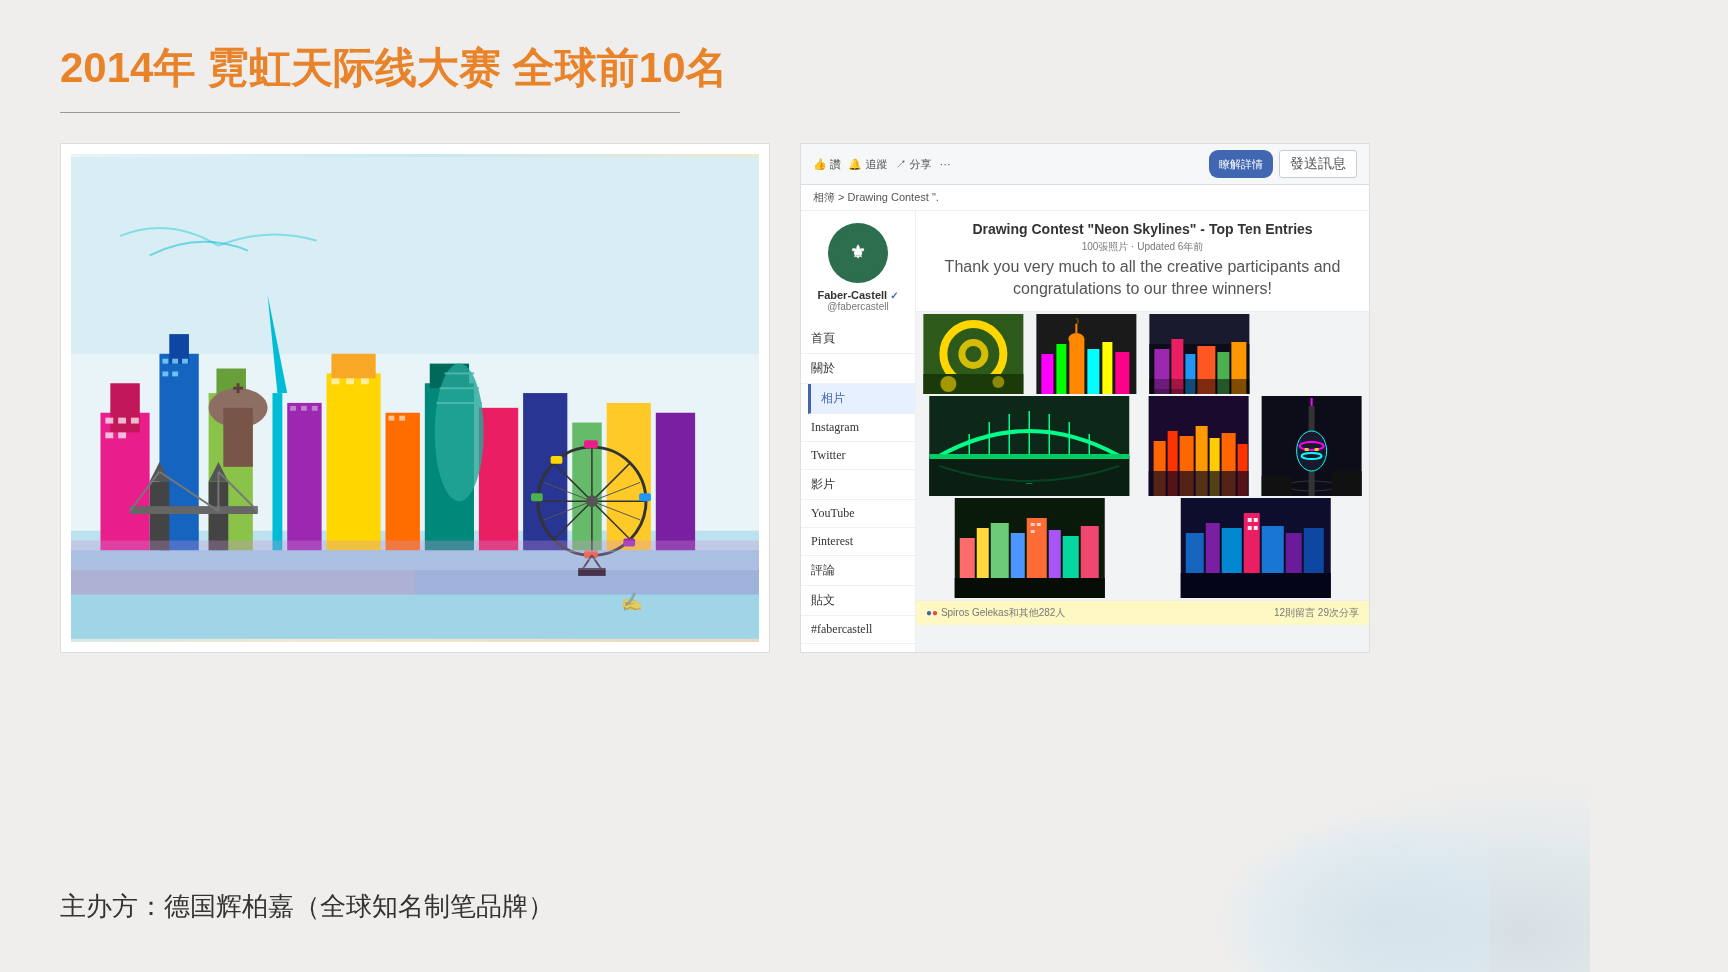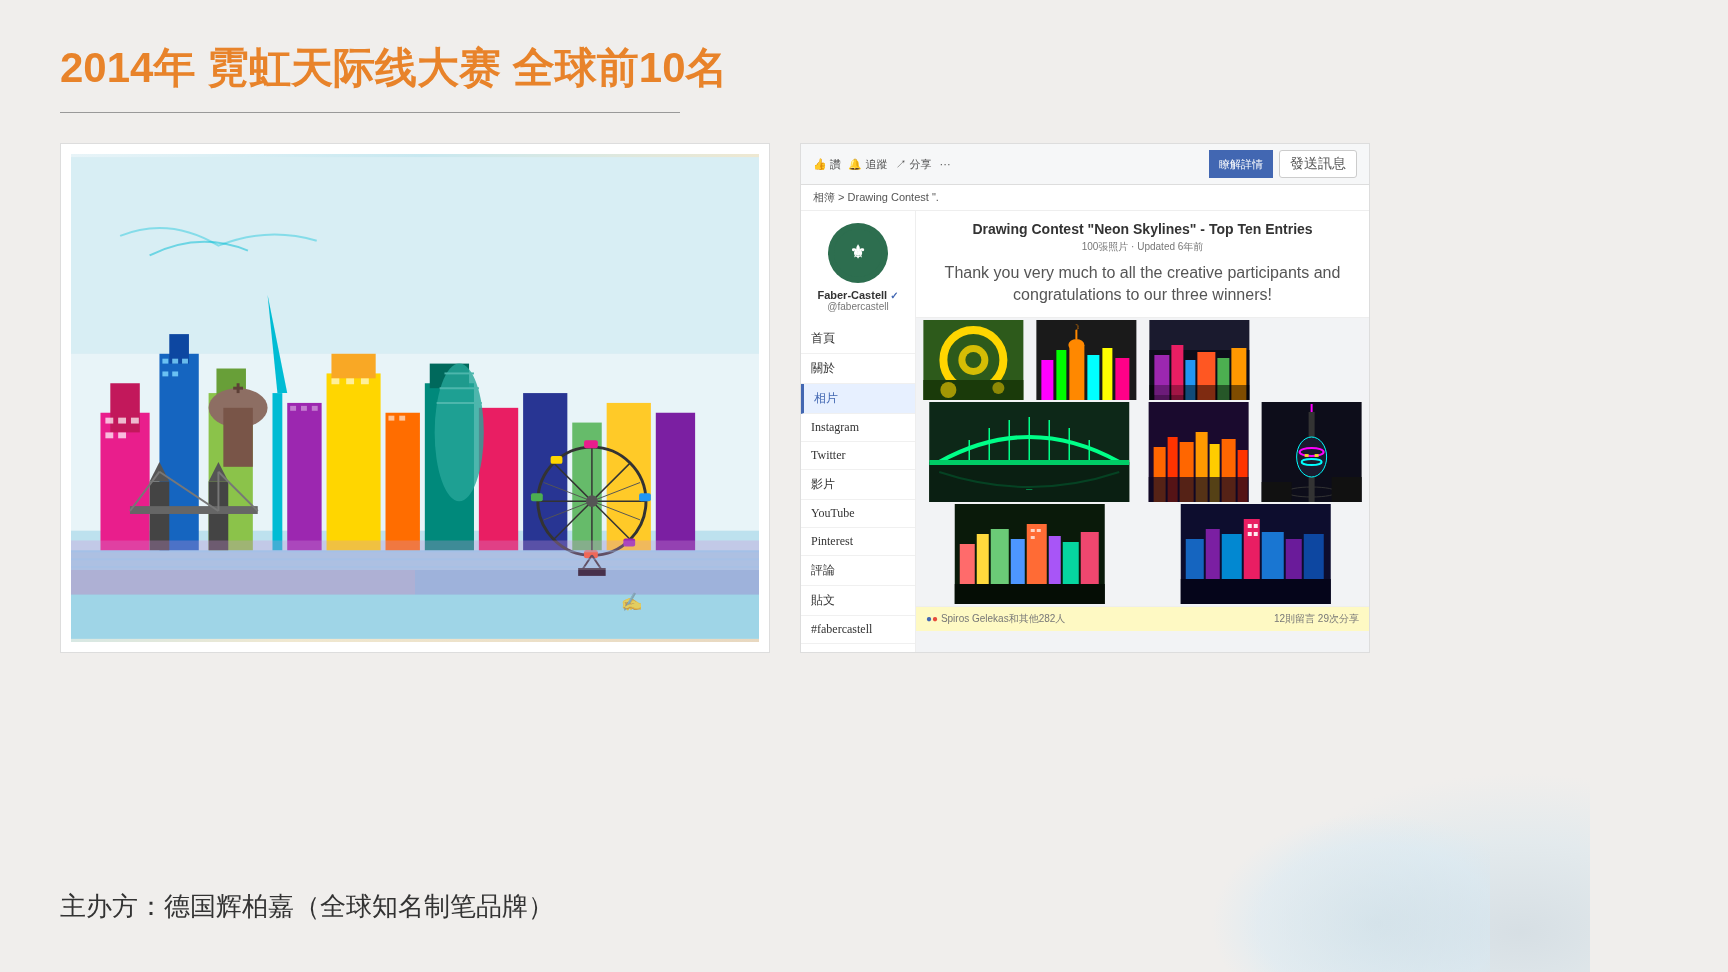--- a/index.html
+++ b/index.html
@@ -95,21 +95,21 @@
     .fb-top-buttons {
       display: flex;
       gap: 6px;
     }
 
     .fb-btn-blue {
       background: #4267b2;
       color: #fff;
       border: none;
       padding: 4px 10px;
-      border-radius: 0;
+      border-radius: 9px;
       font-size: 11px;
       cursor: pointer;
     }
 
     .fb-btn-white {
       background: #fff;
       color: #555;
       border: 1px solid #ccc;
       padding: 4px 10px;
       border-radius: 3px;
@@ -184,20 +184,21 @@
       color: #333;
       cursor: pointer;
       border-bottom: 1px solid #f0f0f0;
       font-family: Liberation Serif, serif;
     }
 
     .fb-nav-item.active {
       background: #e7f0ff;
       color: #4267b2;
       border-left: 3px solid #4267b2;
+      margin-left: 7px;
     }
 
     .fb-nav-btn {
       margin: 8px;
       padding: 5px 8px;
       background: #4267b2;
       color: #fff;
       border: none;
       border-radius: 3px;
       font-size: 10px;
@@ -221,21 +222,21 @@
     .fb-post-title {
       font-size: 14px;
       font-weight: bold;
       color: #333;
       margin-bottom: 3px;
     }
 
     .fb-post-subtitle {
       font-size: 10px;
       color: #777;
-      margin-bottom: 8px;
+      margin-bottom: 2px;
     }
 
     .fb-post-desc {
       font-size: 16px;
       color: #555;
       line-height: 1.4;
     }
 
     .fb-footer-bar {
       padding: 5px 10px;

